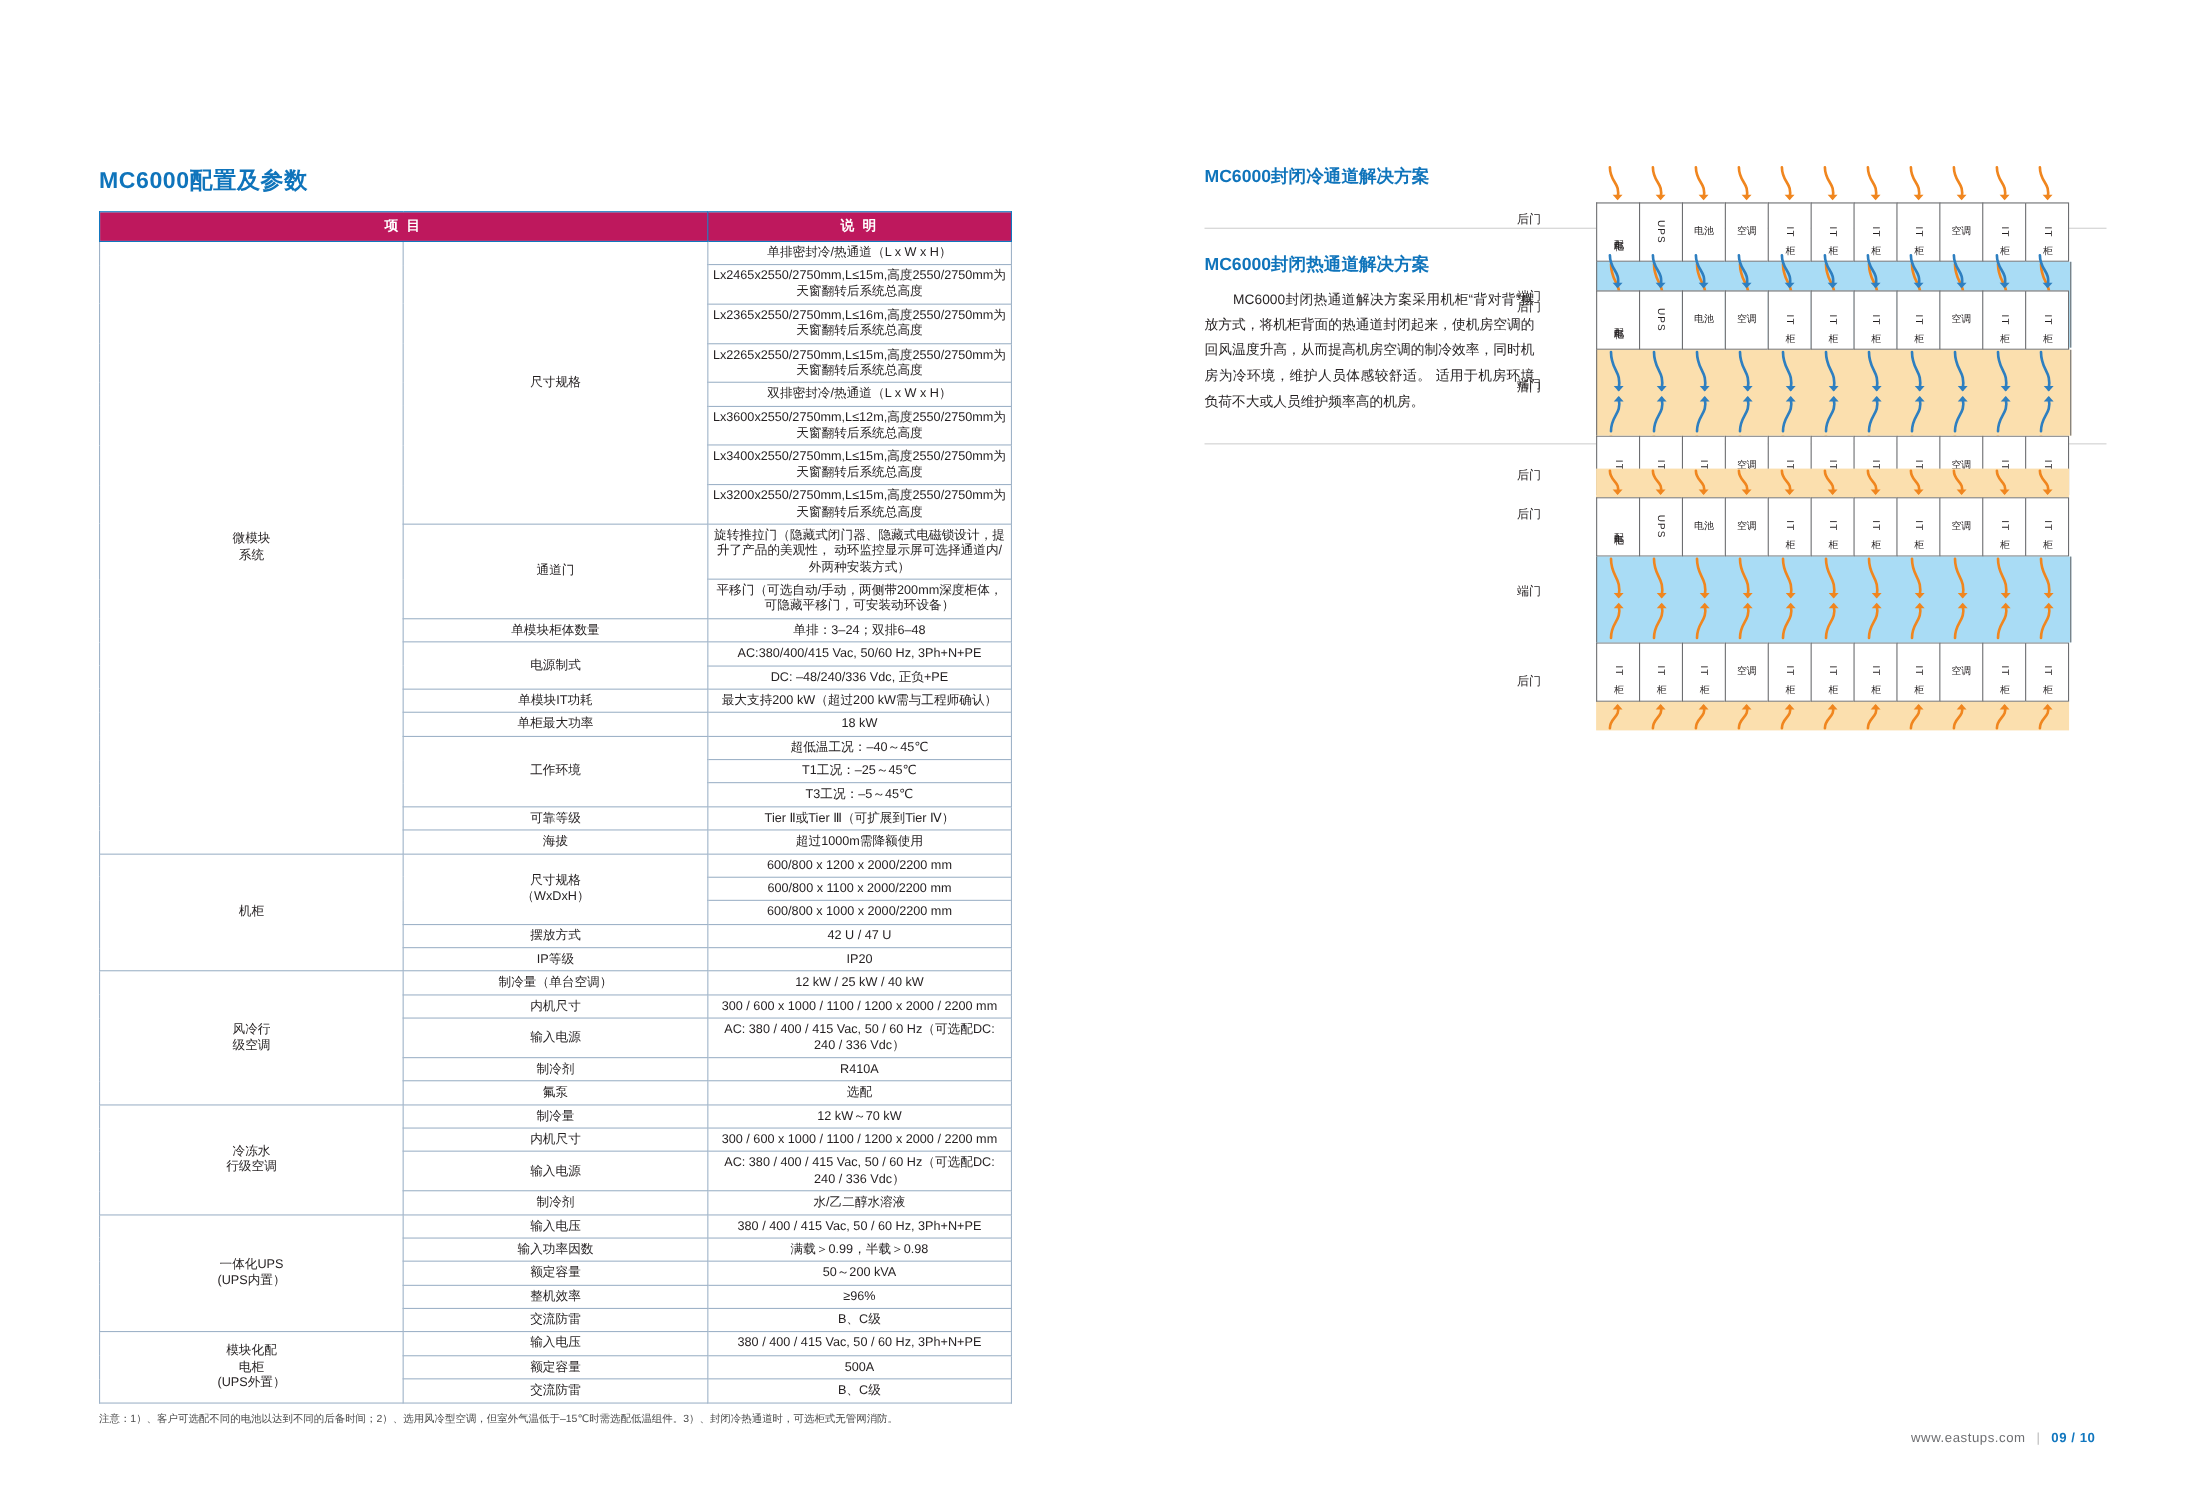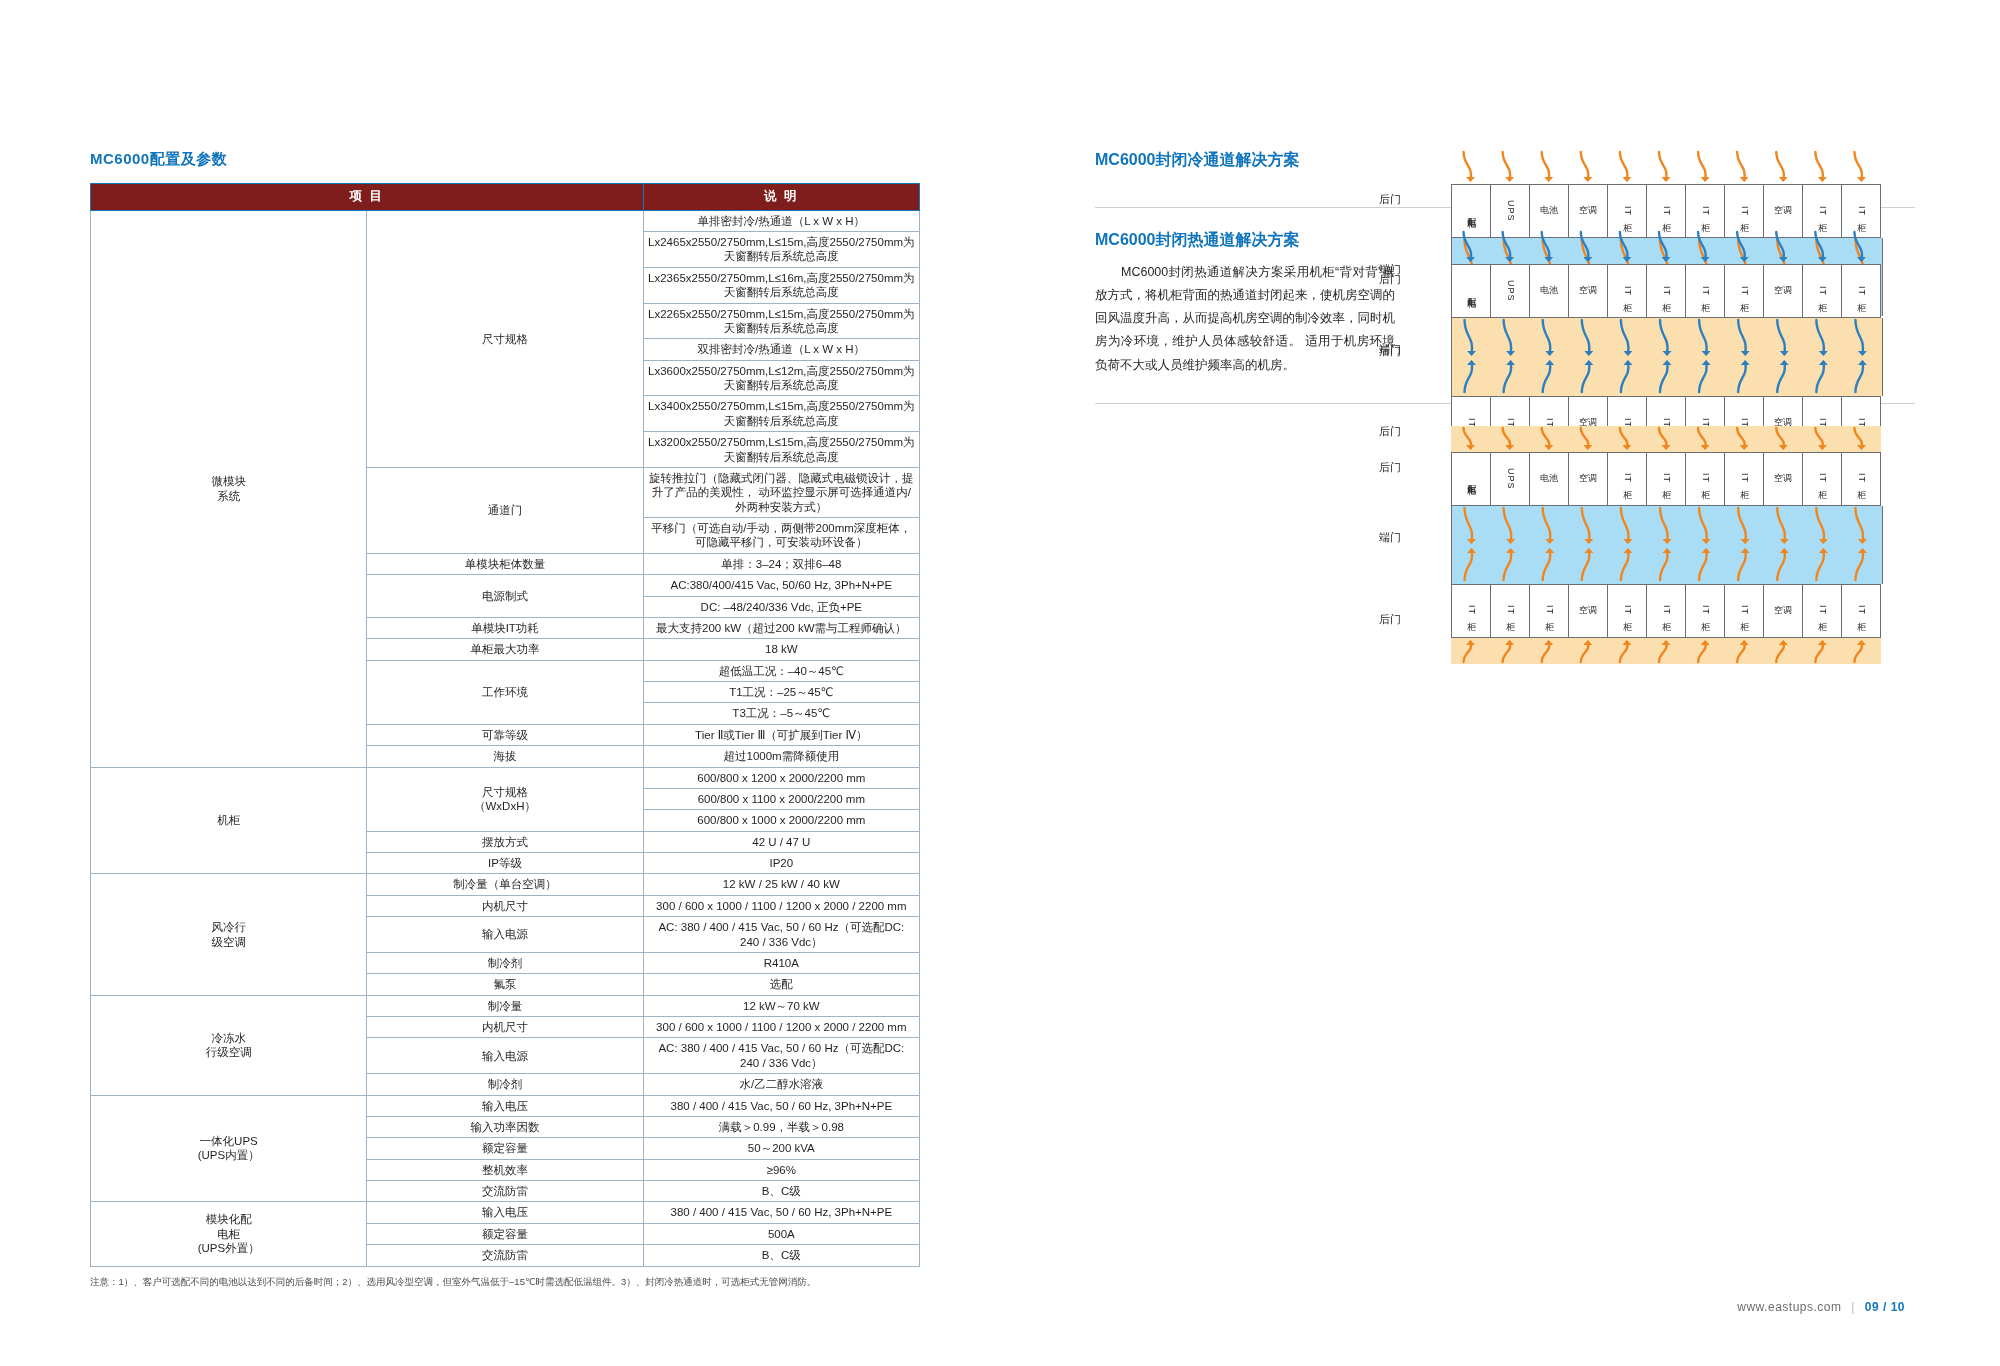--- a/index.html
+++ b/index.html
@@ -6,33 +6,33 @@
   body{
     width:2000px;height:1366px;background:#ffffff;
     font-family:"Liberation Sans","DejaVu Sans",sans-serif;
     color:#231f20;overflow:hidden;position:relative;
   }
   .page{position:relative;width:2000px;height:1366px;}
 
   
   .left{position:absolute;left:90px;top:150px;width:830px;}
   .page-title{
-    color:#0f74bb;font-size:15px;font-weight:bold;letter-spacing:.5px;
+    color:#0f74bb;font-size:21px;font-weight:bold;letter-spacing:.5px;
     margin-bottom:14px;
   }
   table.spec{
     border-collapse:collapse;width:830px;table-layout:fixed;
     font-size:11.5px;line-height:1.25;
   }
   table.spec td,table.spec th{
     border:1px solid #9fb3c8;padding:3px 4px;text-align:center;
     vertical-align:middle;color:#231f20;font-weight:normal;
   }
   table.spec thead th{
-    background:#7f1d1d;color:#ffffff;font-weight:bold;font-size:12.5px;
+    background:#be185d;color:#ffffff;font-weight:bold;font-size:12.5px;
     letter-spacing:2px;padding:5px 4px;border:1px solid #1177bf;
   }
   .c-group{width:80px;}
   .c-item{width:130px;}
   .note{
     margin-top:8px;font-size:9.5px;color:#4a4a4a;line-height:1.4;
     width:830px;
   }
 
   

